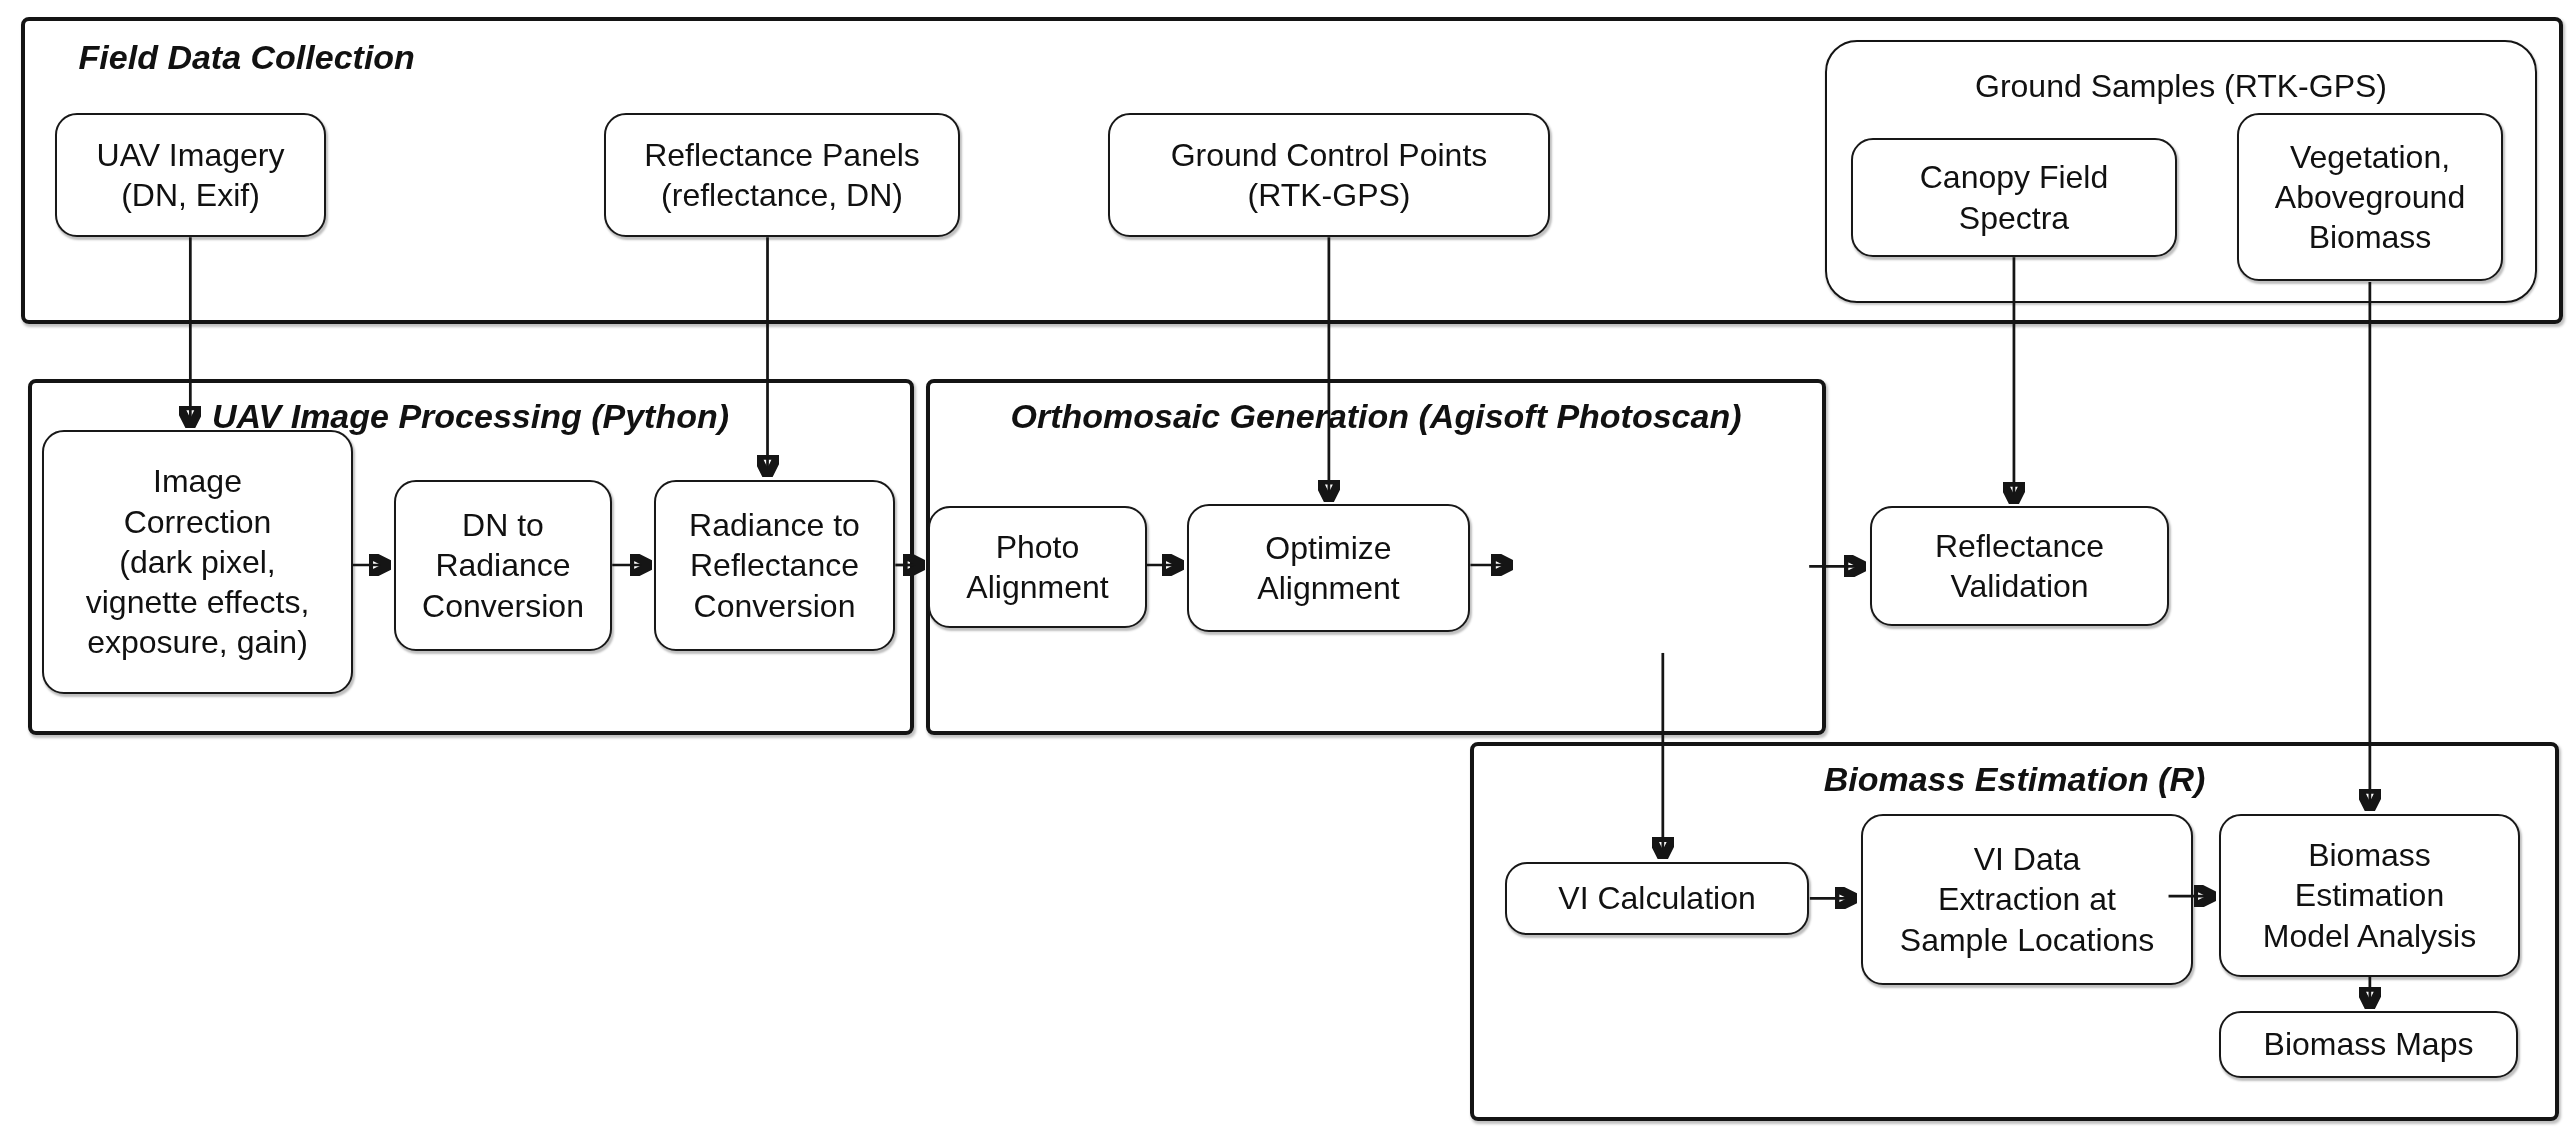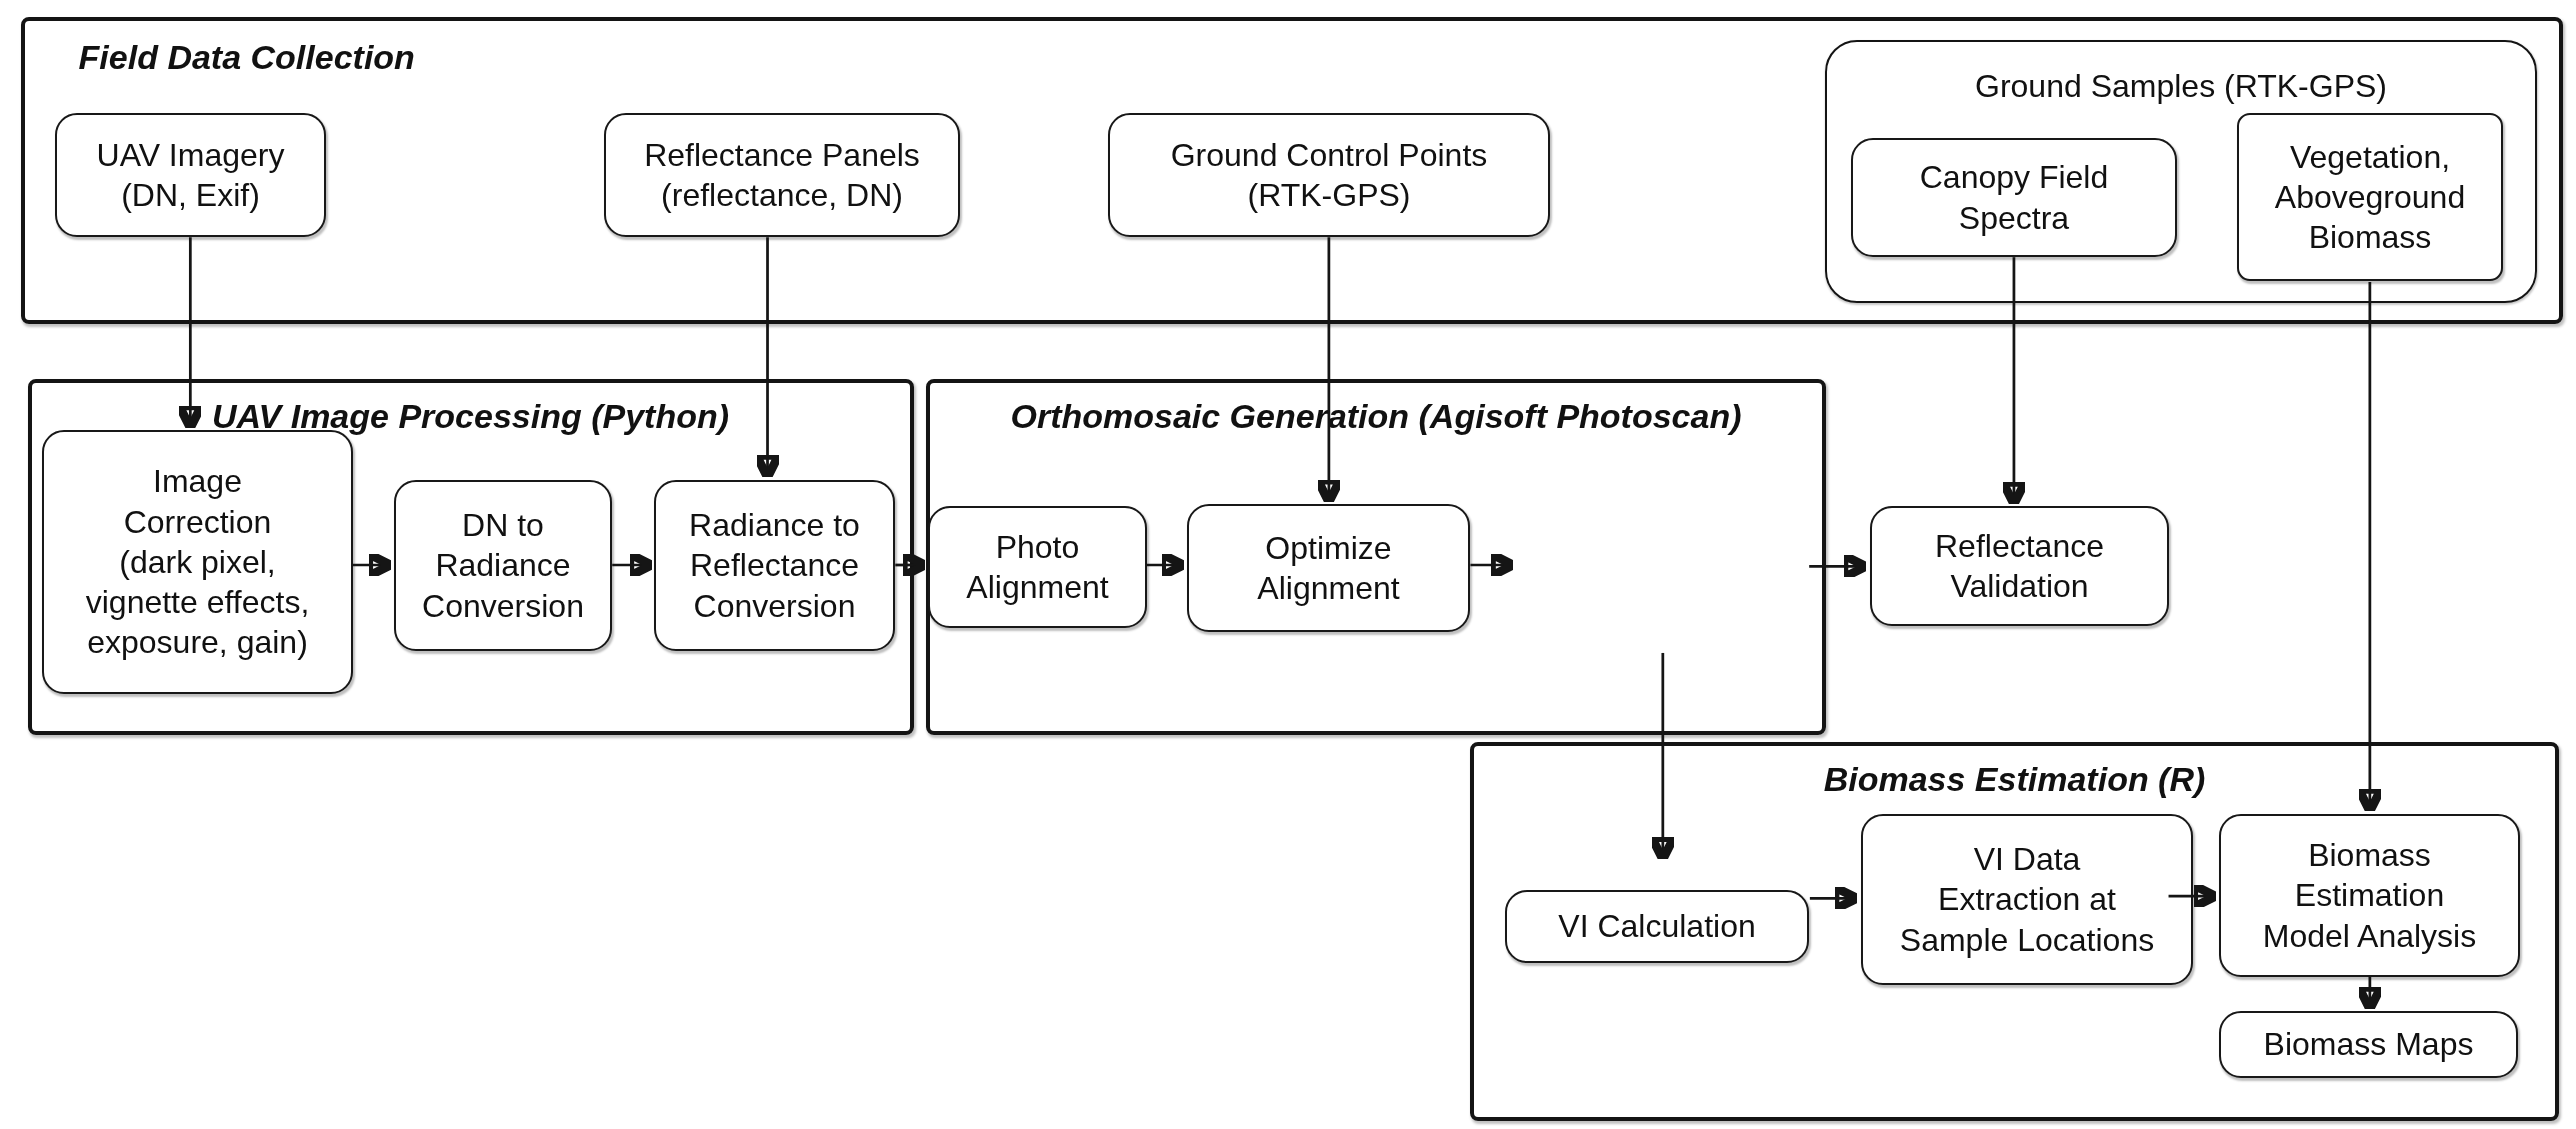--- a/index.html
+++ b/index.html
@@ -123,21 +123,21 @@
   <div class="node" style="left:1108px; top:113px; width:442px; height:124px;">
     <span class="node-label">Ground Control Points
 (RTK-GPS)</span>
   </div>
 
   <div class="node" style="left:1851px; top:138px; width:326px; height:119px;">
     <span class="node-label">Canopy Field
 Spectra</span>
   </div>
 
-  <div class="node" style="left:2237px; top:113px; width:266px; height:168px;border-radius:13px;">
+  <div class="node" style="left:2237px; top:113px; width:266px; height:168px;">
     <span class="node-label">Vegetation,
 Aboveground
 Biomass</span>
   </div>
 
   <div class="node" style="left:42px; top:430px; width:311px; height:264px;">
     <span class="node-label">Image
 Correction
 (dark pixel,
 vignette effects,
@@ -165,21 +165,21 @@
     <span class="node-label">Optimize
 Alignment</span>
   </div>
 
 
   <div class="node" style="left:1870px; top:506px; width:299px; height:120px;">
     <span class="node-label">Reflectance
 Validation</span>
   </div>
 
-  <div class="node" style="left:1505px; top:862px; width:304px; height:73px;margin-top:28px;">
+  <div class="node" style="left:1505px; top:862px; width:304px; height:73px;">
     <span class="node-label">VI Calculation</span>
   </div>
 
   <div class="node" style="left:1861px; top:814px; width:332px; height:171px;">
     <span class="node-label">VI Data
 Extraction at
 Sample Locations</span>
   </div>
 
   <div class="node" style="left:2219px; top:814px; width:301px; height:163px;">

